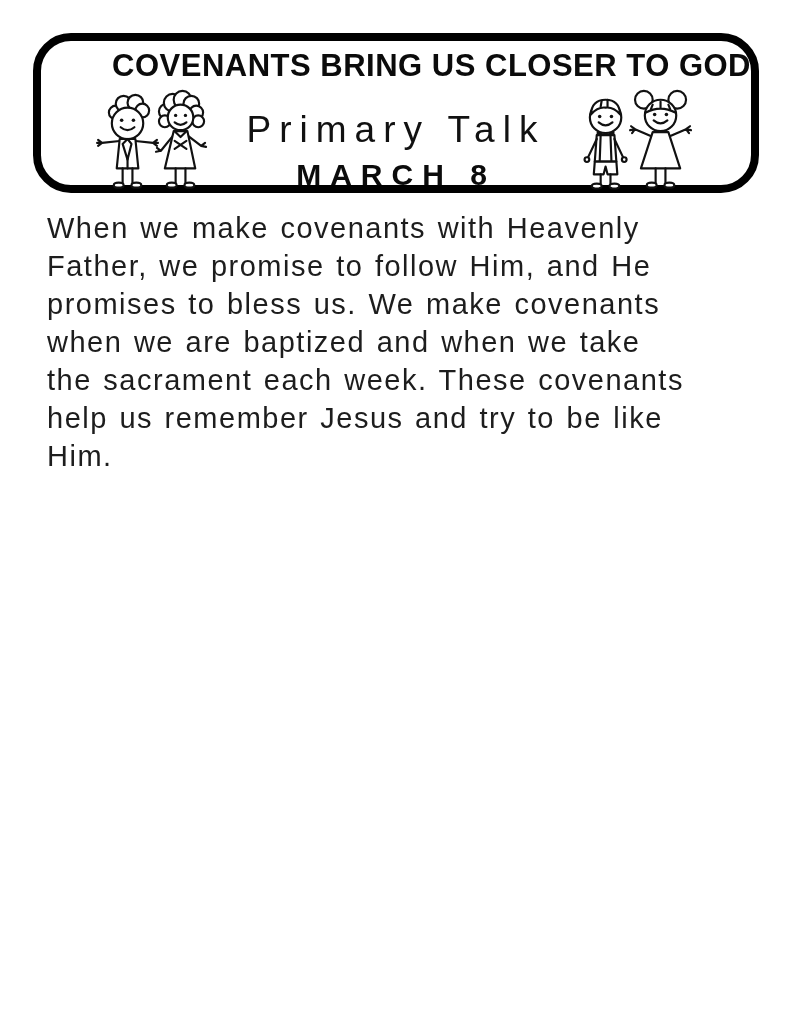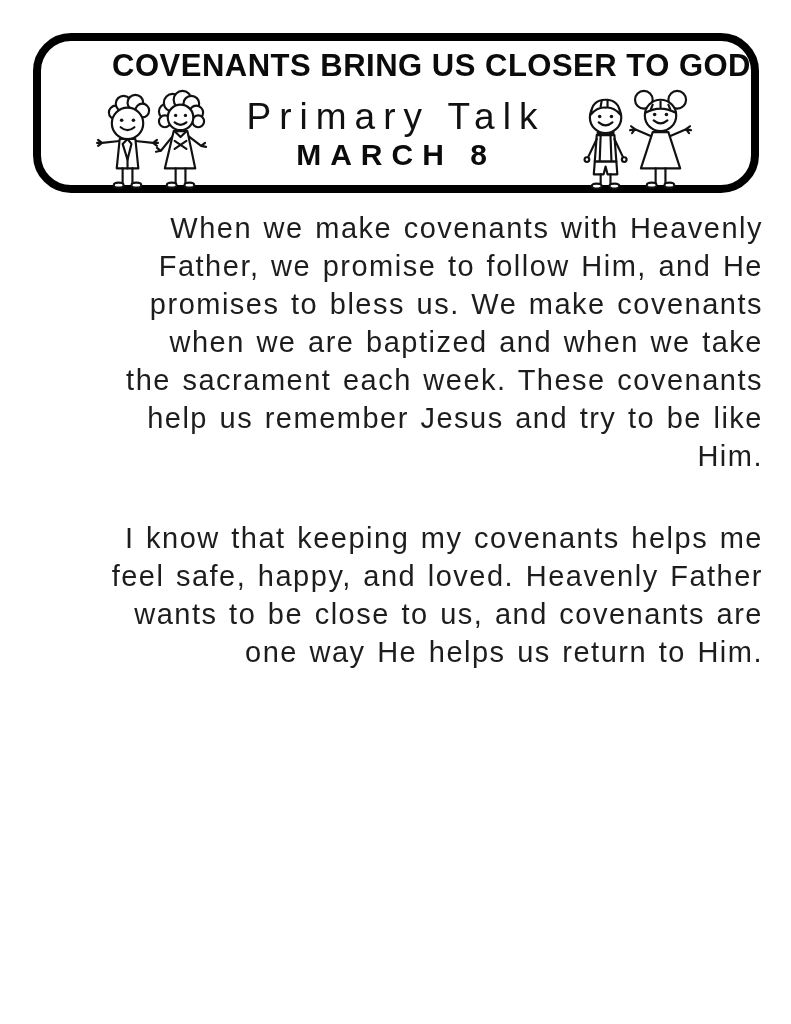--- a/index.html
+++ b/index.html
@@ -30,21 +30,21 @@
     text-align: right;
     font-size: 31px;
     font-weight: 800;
     letter-spacing: 0.5px;
     color: #0b0b0b;
     white-space: nowrap;
   }
   .header-row {
     display: flex;
     justify-content: center;
-    align-items: flex-start;
+    align-items: flex-end;
     gap: 14px;
     margin-top: 2px;
   }
   .kids-svg {
     width: 122px;
     height: 106px;
     flex: 0 0 auto;
   }
   .header-center {
     min-width: 330px;
@@ -52,32 +52,32 @@
     padding-top: 10px;
   }
   .header-subtitle {
     font-size: 37px;
     font-weight: 300;
     letter-spacing: 8px;
     color: #111111;
     white-space: nowrap;
   }
   .header-date {
+    margin-top: 7px;
     font-size: 30px;
     font-weight: 800;
     letter-spacing: 9px;
     color: #0b0b0b;
     white-space: nowrap;
   }
   .talk-body {
     position: absolute;
-    left: 53px;
+    left: 47px;
     top: 209px;
     width: 710px;
-    text-align: right;
   }
   .talk-body p {
     margin: 0 0 44px 0;
     font-size: 29px;
     font-weight: 300;
     line-height: 38px;
     letter-spacing: 1.5px;
     word-spacing: 2px;
     white-space: pre-line;
     color: #1d1d1d;
@@ -206,17 +206,13 @@
 </div>
 
 <div class="talk-body">
   <p>When we make covenants with Heavenly
 Father, we promise to follow Him, and He
 promises to bless us. We make covenants
 when we are baptized and when we take
 the sacrament each week. These covenants
 help us remember Jesus and try to be like
 Him.</p>
-  <p>I know that keeping my covenants helps me
-feel safe, happy, and loved. Heavenly Father
-wants to be close to us, and covenants are
-one way He helps us return to Him.</p>
 </div>
 
 </body></html>

